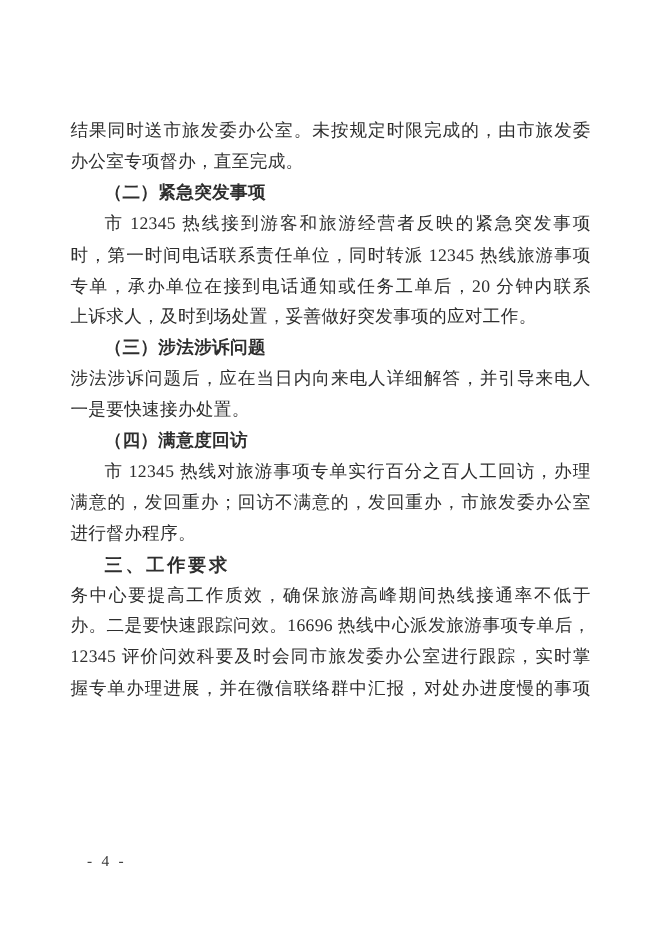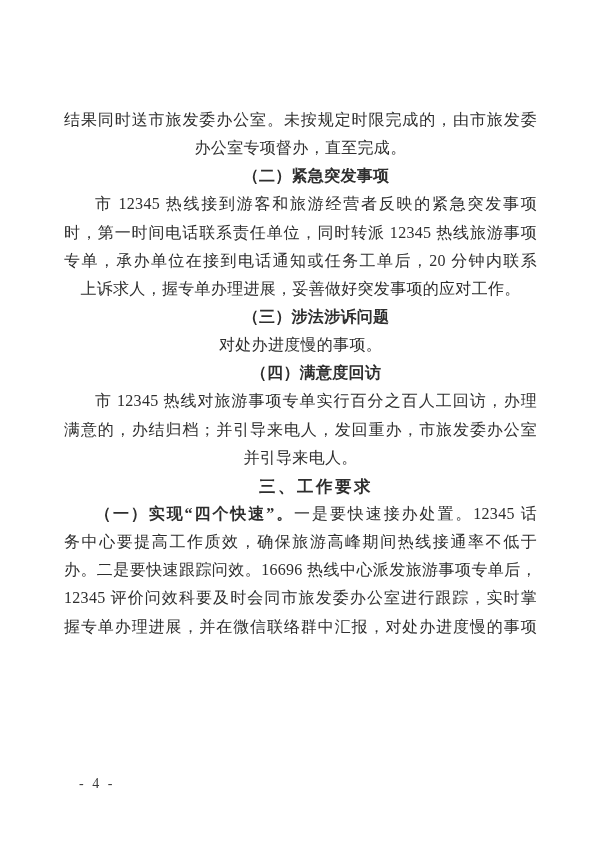--- a/index.html
+++ b/index.html
@@ -19,21 +19,21 @@
   .content {
     position: absolute;
     left: 64px;
     top: 106px;
     width: 473px;
   }
   .ln {
     font-size: 16px;
     line-height: 28.15px;
     height: 28.15px;
-    text-align: center;
+    text-align: left;
     letter-spacing: 0.3px;
   }
   .j {
     text-align: justify;
     text-align-last: justify;
     text-justify: inter-character;
   }
   .ind {
     text-indent: 31px;
   }
@@ -65,29 +65,29 @@
 
 <div class="page">
 
   <div class="content">
     <div class="ln j">结果同时送市旅发委办公室。未按规定时限完成的，由市旅发委</div>
     <div class="ln">办公室专项督办，直至完成。</div>
     <div class="ln ind kai-h">（二）紧急突发事项</div>
     <div class="ln j ind">市 12345 热线接到游客和旅游经营者反映的紧急突发事项</div>
     <div class="ln j">时，第一时间电话联系责任单位，同时转派 12345 热线旅游事项</div>
     <div class="ln j">专单，承办单位在接到电话通知或任务工单后，20 分钟内联系</div>
-    <div class="ln">上诉求人，握专单办理进展，妥善做好突发事项的应对工作。</div>
+    <div class="ln">上诉求人，及时到场处置，妥善做好突发事项的应对工作。</div>
     <div class="ln ind kai-h">（三）涉法涉诉问题</div>
-    <div class="ln">对处办进度慢的事项。</div>
+    <div class="ln j">涉法涉诉问题后，应在当日内向来电人详细解答，并引导来电人</div>
+    <div class="ln">一是要快速接办处置。</div>
     <div class="ln ind kai-h">（四）满意度回访</div>
     <div class="ln j ind">市 12345 热线对旅游事项专单实行百分之百人工回访，办理</div>
-    <div class="ln j">满意的，办结归档；并引导来电人，发回重办，市旅发委办公室</div>
-    <div class="ln">并引导来电人。</div>
+    <div class="ln j">满意的，发回重办；回访不满意的，发回重办，市旅发委办公室</div>
+    <div class="ln">进行督办程序。</div>
     <div class="ln ind hei-h">三、工作要求</div>
-    <div class="ln j ind"><span class="lead-bold">（一）实现“四个快速”。</span><span>一是要快速接办处置。12345 话</span></div>
     <div class="ln j">务中心要提高工作质效，确保旅游高峰期间热线接通率不低于</div>
     <div class="ln j">办。二是要快速跟踪问效。16696 热线中心派发旅游事项专单后，</div>
     <div class="ln j">12345 评价问效科要及时会同市旅发委办公室进行跟踪，实时掌</div>
     <div class="ln j">握专单办理进展，并在微信联络群中汇报，对处办进度慢的事项</div>
   </div>
 
   <div class="page-number">- 4 -</div>
 
 </div>
 

